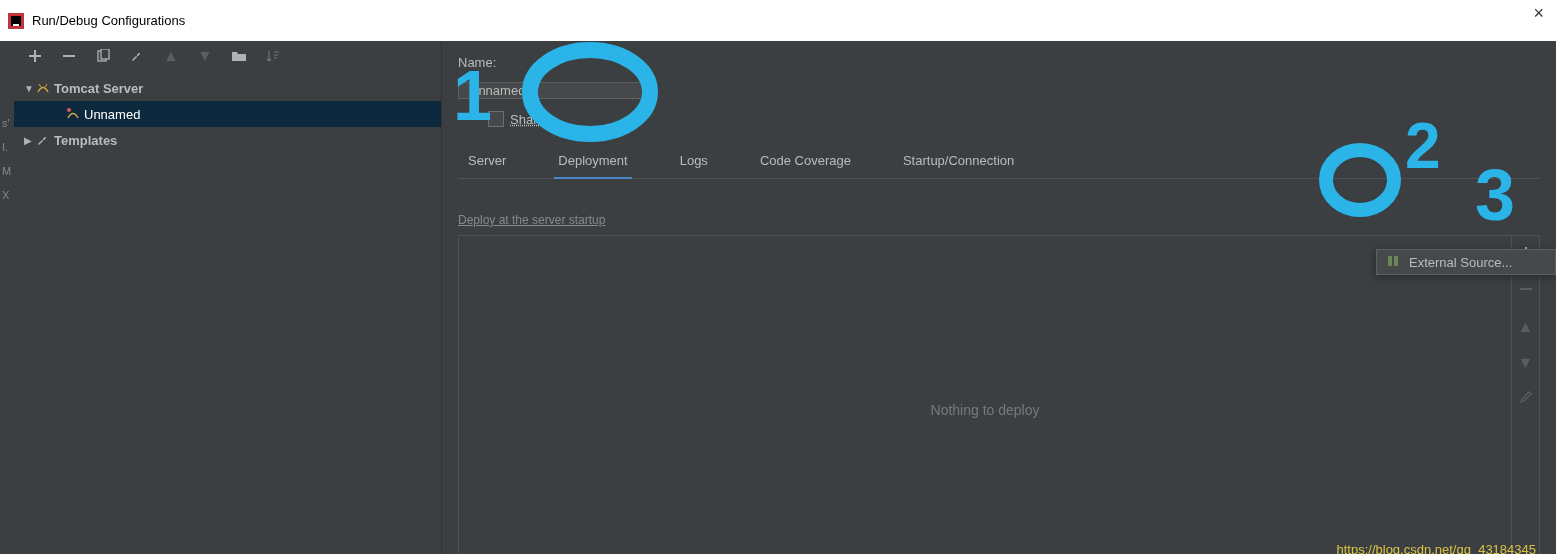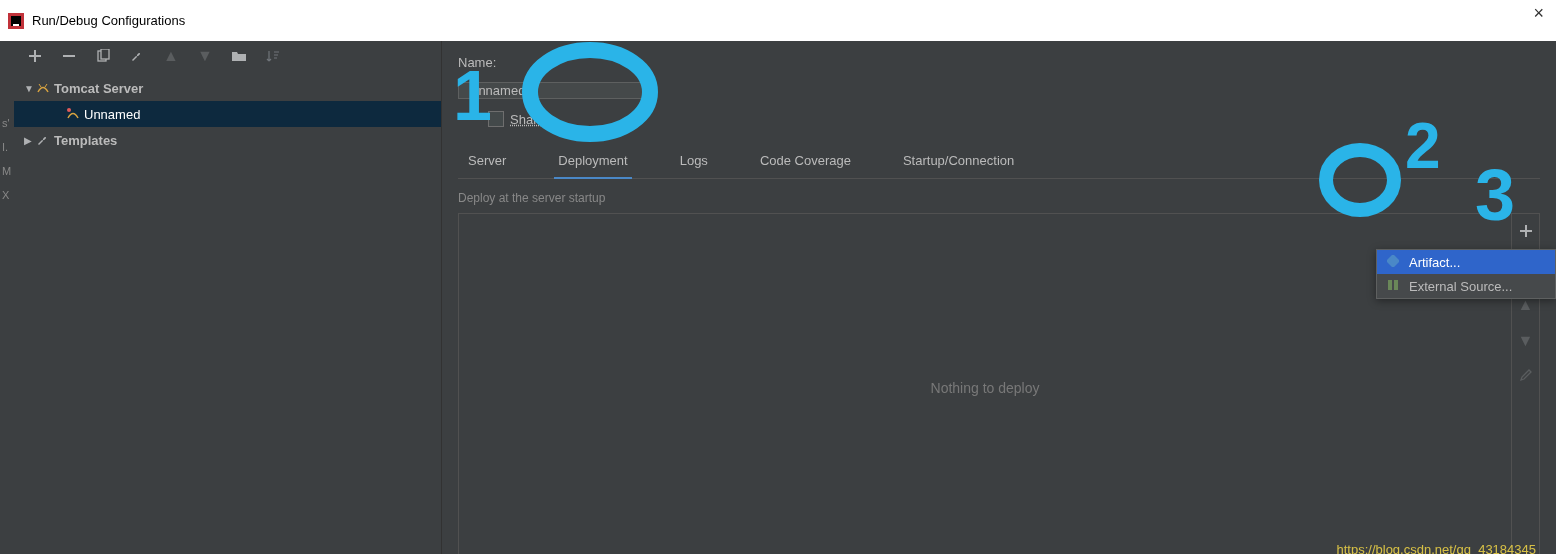--- a/index.html
+++ b/index.html
@@ -159,23 +159,24 @@
     color: #bbbbbb;
   }
   .tab.active::after {
     content: "";
     position: absolute;
     left: 0; right: 0; bottom: -1px;
     height: 2px;
     background: #4a88c7;
   }
   .section-label {
-    margin-top: 12px;
+    margin-top: 34px;
     color: #888;
     font-size: 12px;
+    text-decoration: underline;
   }
   .deploy-box {
     margin-top: 8px;
     border: 1px solid #515151;
     background: #3c3f41;
     height: 350px;
     position: relative;
     display:flex;
   }
   .deploy-empty {
@@ -362,26 +363,20 @@
         <span class="ds-icon dim">▲</span>
         <span class="ds-icon dim">▼</span>
         <span class="ds-icon dim"><svg width="14" height="14">
               <path d="M2 12l1-3 7-7 2 2-7 7-3 1z" fill="none" stroke="#5a5d5f" stroke-width="1.3"></path>
             </svg></span>
       </div>
     </div>
   </div>
 
   <div class="popup">
-    <div class="popup-item selected">
-      <span class="pi-icon"><svg width="12" height="12">
-            <rect x="1" y="1" width="10" height="10" fill="#4a88c7" transform="rotate(45 6 6)"></rect>
-          </svg></span>
-      <span>Artifact...</span>
-    </div>
     <div class="popup-item">
       <span class="pi-icon"><svg width="12" height="12">
             <rect x="1" y="1" width="4" height="10" fill="#6a8759"></rect>
             <rect x="7" y="1" width="4" height="10" fill="#6a8759"></rect>
           </svg></span>
       <span>External Source...</span>
     </div>
   </div>
 
   <div class="watermark">https://blog.csdn.net/qq_43184345</div>

